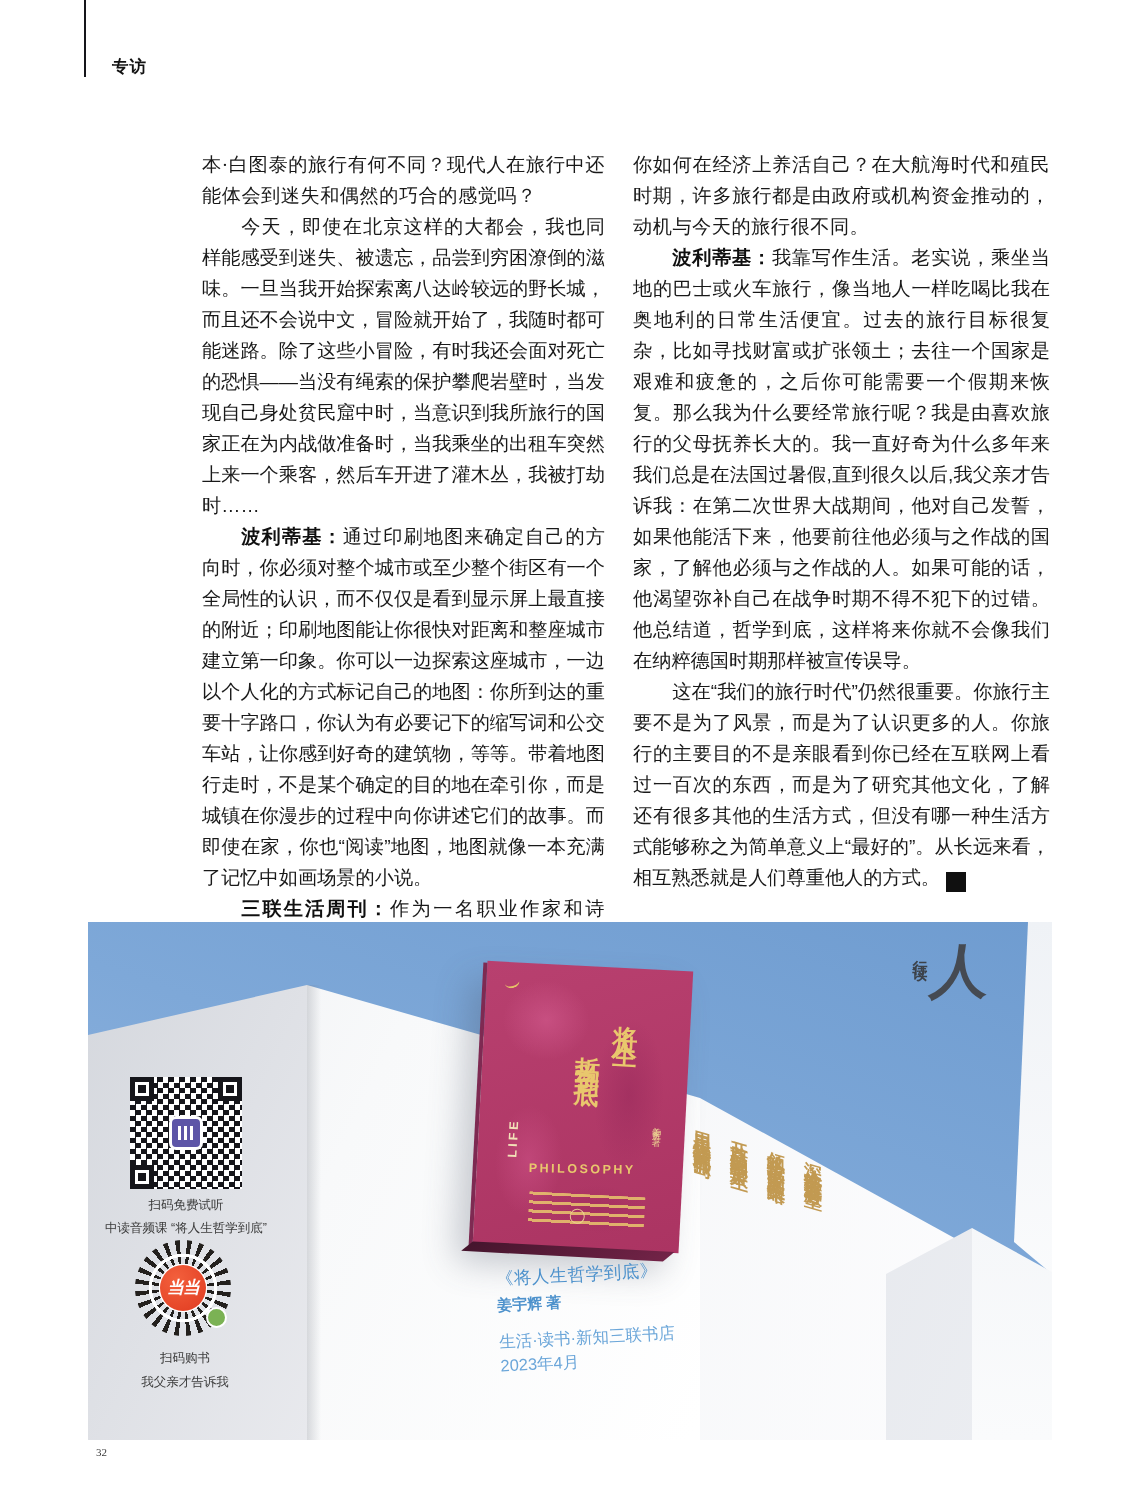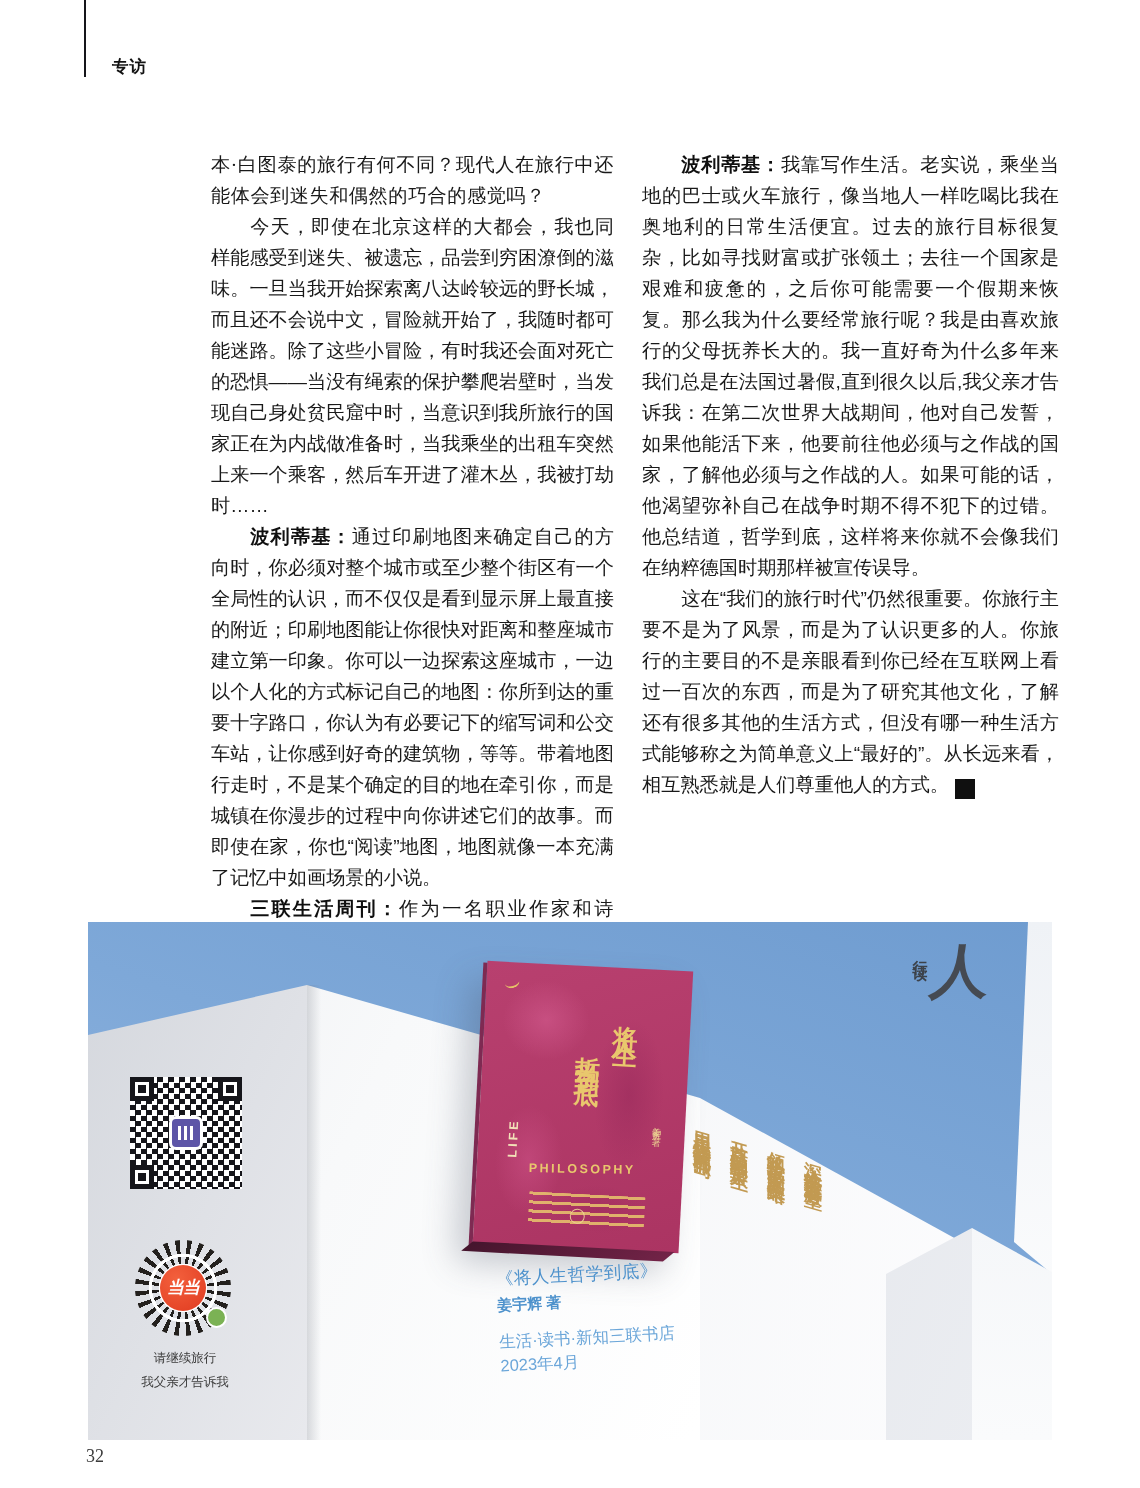--- a/index.html
+++ b/index.html
@@ -5,21 +5,21 @@
   html,body{margin:0;padding:0;background:#ffffff;}
   .page{position:relative;width:1140px;height:1488px;background:#ffffff;overflow:hidden;
         font-family:"Liberation Sans",sans-serif;border-radius:10px;}
 
   
   .head-rule{position:absolute;left:84px;top:0;width:2px;height:77px;background:#15151a;}
   .section-label{position:absolute;left:112px;top:56px;font-size:16.5px;font-weight:700;
                  color:#111;letter-spacing:1px;}
 
   
-  .article{position:absolute;left:202px;top:149px;width:848px;display:flex;gap:28px;margin-left:9px;}
+  .article{position:absolute;left:202px;top:149px;width:848px;display:flex;gap:28px;}
   .col-left{width:403px;}
   .col-right{width:417px;}
   .article p{margin:0;font-size:19.2px;line-height:31px;text-align:justify;color:#191919;}
   .q{font-family:"Liberation Serif",serif;letter-spacing:.5px;color:#141414;}
   .a{font-family:"Liberation Sans",sans-serif;}
   .indent{text-indent:2.05em;}
   .speaker{font-weight:700;font-family:"Liberation Sans",sans-serif;letter-spacing:0;color:#0f0f0f;}
   .endmark{display:inline-block;width:20px;height:20px;background:#101010;color:#fff;
            font-size:13px;line-height:20px;text-align:center;margin-left:6px;vertical-align:-2px;}
 
@@ -116,39 +116,40 @@
 
   
   .bookinfo{position:absolute;left:410px;top:340px;transform:rotate(-3deg);
        color:#4e92cc;font-family:"Liberation Sans",sans-serif;}
   .bi-title{font-size:17.5px;letter-spacing:.5px;margin-bottom:6px;}
   .bi-author{font-size:15px;font-weight:700;margin-bottom:16px;}
   .bi-pub{font-size:16.5px;color:#6ba6d9;margin-bottom:2px;}
   .bi-date{font-size:16.5px;color:#6ba6d9;}
 
   
-  .folio{position:absolute;left:86px;top:1446px;font-size:18px;color:#3c3c3c;
+  .folio{position:absolute;left:96px;top:1446px;font-size:11px;color:#3c3c3c;
        font-family:"Liberation Serif",serif;}
 </style>
 </head>
 <body>
 
 <div class="page">
 
   <div class="head-rule"></div>
   <div class="section-label">专访</div>
 
   <main class="article">
     <div class="col-left">
       <p class="q"><span>本·白图泰的旅行有何不同？现代人在旅行中还能体会到迷失和偶然的巧合的感觉吗？</span></p>
       <p class="a indent"><span>今天，即使在北京这样的大都会，我也同样能感受到迷失、被遗忘，品尝到穷困潦倒的滋味。一旦当我开始探索离八达岭较远的野长城，而且还不会说中文，冒险就开始了，我随时都可能迷路。除了这些小冒险，有时我还会面对死亡的恐惧——当没有绳索的保护攀爬岩壁时，当发现自己身处贫民窟中时，当意识到我所旅行的国家正在为内战做准备时，当我乘坐的出租车突然上来一个乘客，然后车开进了灌木丛，我被打劫时……</span></p>
       <p class="a indent"><span class="speaker">波利蒂基：</span><span>通过印刷地图来确定自己的方向时，你必须对整个城市或至少整个街区有一个全局性的认识，而不仅仅是看到显示屏上最直接的附近；印刷地图能让你很快对距离和整座城市建立第一印象。你可以一边探索这座城市，一边以个人化的方式标记自己的地图：你所到达的重要十字路口，你认为有必要记下的缩写词和公交车站，让你感到好奇的建筑物，等等。带着地图行走时，不是某个确定的目的地在牵引你，而是城镇在你漫步的过程中向你讲述它们的故事。而即使在家，你也“阅读”地图，地图就像一本充满了记忆中如画场景的小说。</span></p>
       <p class="q indent"><span class="speaker">三联生活周刊：</span><span>作为一名职业作家和诗人，</span></p>
     </div>
     <div class="col-right">
+      <p class="q"><span>你如何在经济上养活自己？在大航海时代和殖民时期，许多旅行都是由政府或机构资金推动的，动机与今天的旅行很不同。</span></p>
       <p class="a indent"><span class="speaker">波利蒂基：</span><span>我靠写作生活。老实说，乘坐当地的巴士或火车旅行，像当地人一样吃喝比我在奥地利的日常生活便宜。过去的旅行目标很复杂，比如寻找财富或扩张领土；去往一个国家是艰难和疲惫的，之后你可能需要一个假期来恢复。那么我为什么要经常旅行呢？我是由喜欢旅行的父母抚养长大的。我一直好奇为什么多年来我们总是在法国过暑假,直到很久以后,我父亲才告诉我：在第二次世界大战期间，他对自己发誓，如果他能活下来，他要前往他必须与之作战的国家，了解他必须与之作战的人。如果可能的话，他渴望弥补自己在战争时期不得不犯下的过错。他总结道，哲学到底，这样将来你就不会像我们在纳粹德国时期那样被宣传误导。</span></p>
       <p class="a indent"><span>这在“我们的旅行时代”仍然很重要。你旅行主要不是为了风景，而是为了认识更多的人。你旅行的主要目的不是亲眼看到你已经在互联网上看过一百次的东西，而是为了研究其他文化，了解还有很多其他的生活方式，但没有哪一种生活方式能够称之为简单意义上“最好的”。从长远来看，相互熟悉就是人们尊重他人的方式。</span><span class="endmark">✎</span></p>
     </div>
   </main>
 
   <section class="ad">
     <div class="face face-c"></div>
     <div class="face face-f"></div>
     <div class="face face-d"></div>
     <div class="face face-e"></div>
@@ -171,27 +172,31 @@
       <span class="bk-lines"></span>
       <span class="bk-seal"></span>
     </figure>
 
     <div class="qr1">
       <i class="fp tl"></i>
       <i class="fp tr"></i>
       <i class="fp bl"></i>
       <span class="zhongdu"></span>
     </div>
+    <div class="qr1-cap">
+      <div>扫码免费试听</div>
+      <div>中读音频课 “将人生哲学到底”</div>
+    </div>
 
     <div class="qr2">
       <span class="dd">当当</span>
       <span class="wx"></span>
     </div>
     <div class="qr2-cap">
-      <div>请继续旅行</div>
+      <div>扫码购书</div>
       <div>我父亲才告诉我</div>
     </div>
 
     <div class="slogans">
       <span>深入十部经典原著殿堂</span>
       <span>领略十位哲学家的人生策略</span>
       <span>开辟自己的独到哲学人生</span>
       <span>用思想连接彼此的孤岛</span>
     </div>
 

